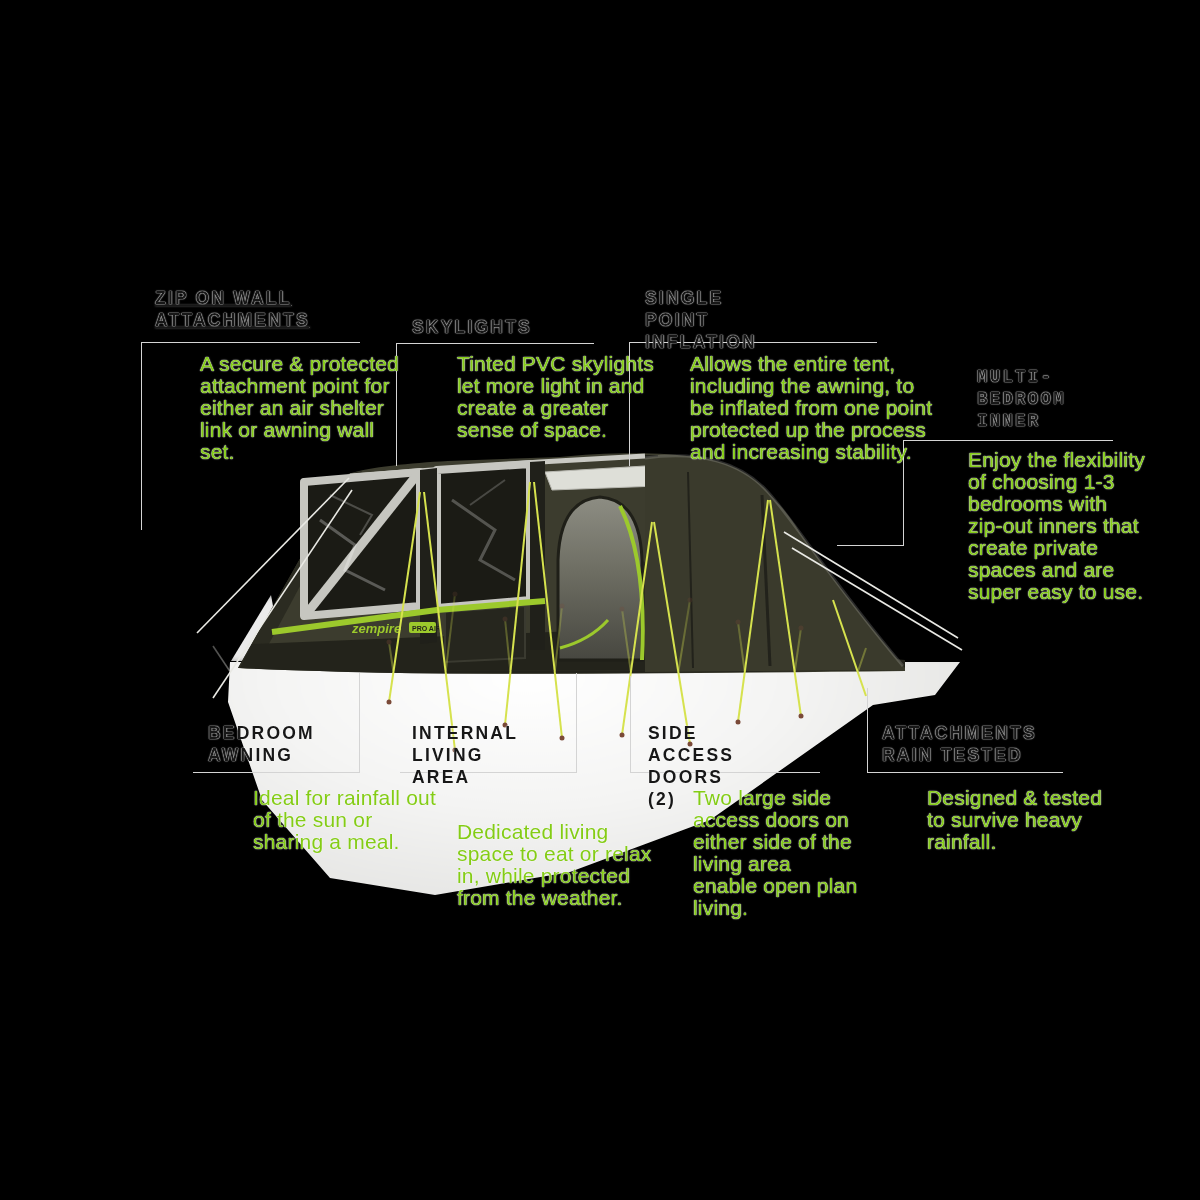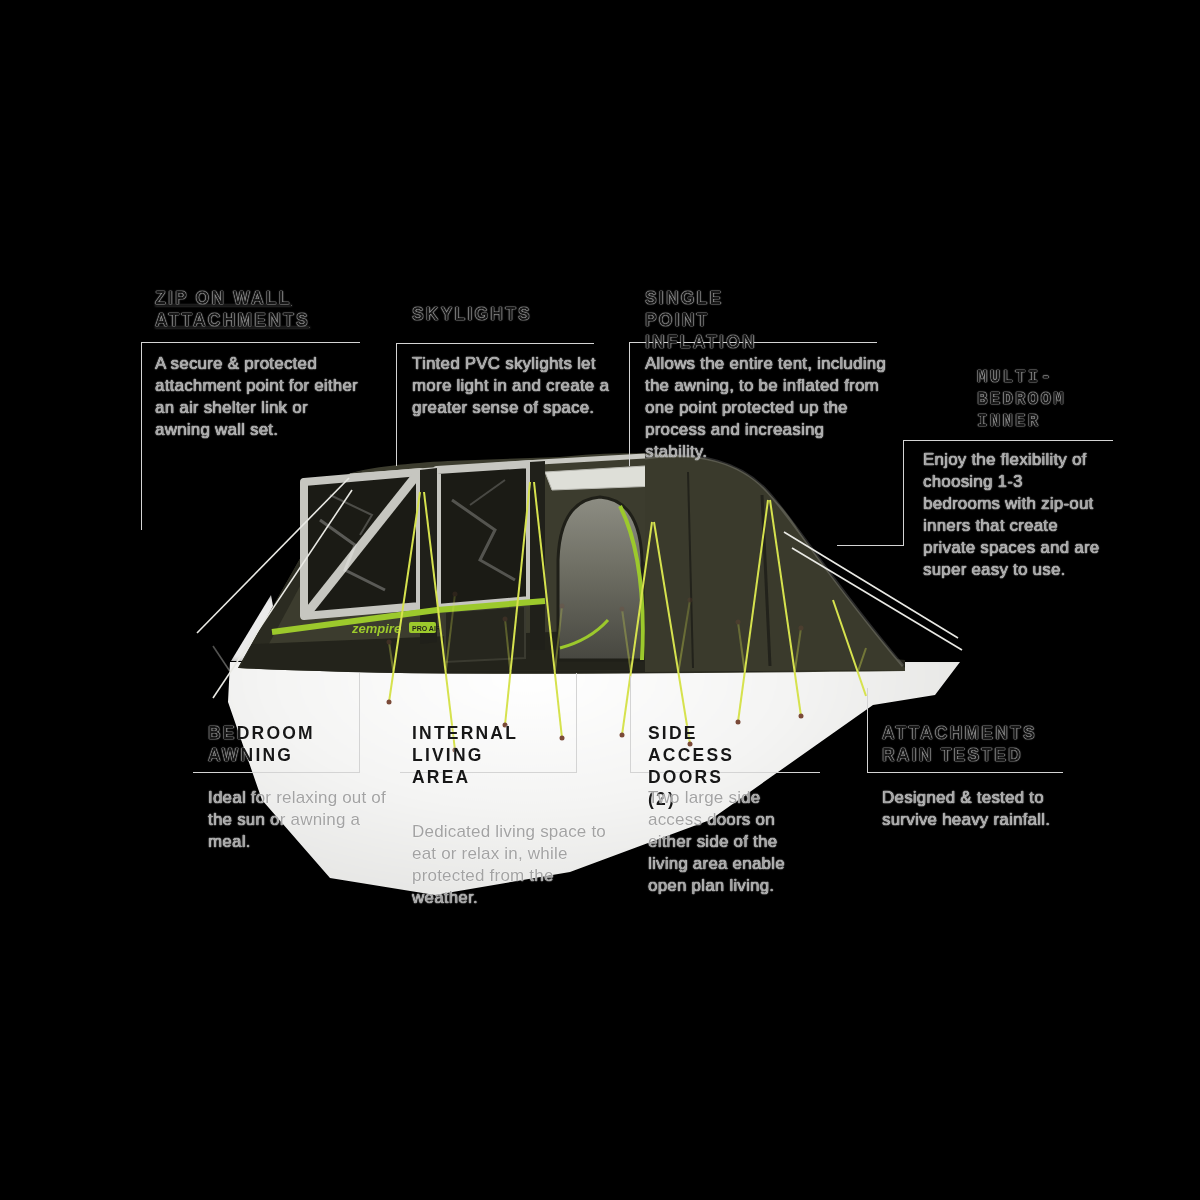--- a/index.html
+++ b/index.html
@@ -13,28 +13,28 @@
   .left-glare{position:absolute;left:225px;top:593px;width:62px;height:72px;z-index:2;background:#fff;
     clip-path:polygon(6px 68px,46px 2px,58px 68px);filter:blur(4px);opacity:.92;}
   
   .tent-wrap{position:absolute;left:160px;top:440px;width:810px;height:460px;z-index:3;}
   .tent-wrap svg{display:block;width:100%;height:100%;}
   
   .callout{position:absolute;z-index:5;}
   .c-title{position:absolute;font-weight:bold;font-size:17.5px;line-height:22px;letter-spacing:2.2px;
     color:#171717;white-space:pre-line;
     text-shadow:0 0 1px rgba(255,255,255,.95),0 0 1px rgba(255,255,255,.85),0 0 2px rgba(255,255,255,.45);}
-  .c-body{position:absolute;font-size:17px;line-height:22px;letter-spacing:.2px;color:#a3a3a3;
-    text-shadow:0 0 1px rgba(255,255,255,.95),0 0 1px rgba(255,255,255,.8),0 0 2px rgba(255,255,255,.4);}
+  .c-body{position:absolute;font-size:21px;line-height:22px;letter-spacing:.2px;color:#84cc16;
+    text-shadow:0 0 1px rgba(255,255,255,.95),0 0 1px rgba(255,255,255,.8),0 0 2px rgba(255,255,255,.4);margin-left:45px;}
   .rule,.vert,.tick{position:absolute;background:#d4d4d4;z-index:4;}
   .rule{height:1px;} .vert{width:1px;} .tick{height:1px;}
   
   .t1{left:155px;top:287px;text-decoration:underline;} .b1{left:155px;top:353px;width:212px;}
   .r1{left:141px;top:342px;width:219px;} .v1{left:141px;top:342px;height:188px;}
-  .t2{left:412px;top:303px;} .b2{left:412px;top:353px;width:200px;}
+  .t2{left:412px;top:316px;} .b2{left:412px;top:353px;width:200px;}
   .r2{left:396px;top:343px;width:198px;} .v2{left:396px;top:343px;height:123px;}
   .t3{left:645px;top:287px;} .b3{left:645px;top:353px;width:245px;}
   .r3{left:629px;top:342px;width:248px;} .v3{left:629px;top:342px;height:124px;}
   .t4{left:977px;top:366px;font-family:Liberation Mono, monospace;} .b4{left:923px;top:449px;width:178px;}
   .r4{left:903px;top:440px;width:210px;} .v4{left:903px;top:440px;height:106px;}
   .k4{left:837px;top:545px;width:67px;}
   .t5{left:208px;top:722px;} .b5{left:208px;top:787px;width:192px;}
   .r5{left:193px;top:772px;width:167px;} .v5{left:359px;top:673px;height:100px;}
   .t6{left:412px;top:722px;} .b6{left:412px;top:821px;width:198px;}
   .r6{left:400px;top:772px;width:177px;} .v6{left:576px;top:673px;height:100px;}
@@ -187,21 +187,21 @@
   </div>
   <div class="callout">
     <div class="c-title t4">MULTI-
 BEDROOM
 INNER</div>
     <div class="c-body b4">Enjoy the flexibility of choosing 1-3 bedrooms with zip-out inners that create private spaces and are super easy to use.</div>
   </div>
   <div class="callout">
     <div class="c-title t5">BEDROOM
 AWNING</div>
-    <div class="c-body b5">Ideal for relaxing out of the sun or awning a meal.</div>
+    <div class="c-body b5">Ideal for rainfall out of the sun or sharing a meal.</div>
   </div>
   <div class="callout">
     <div class="c-title t6">INTERNAL
 LIVING AREA</div>
     <div class="c-body b6">Dedicated living space to eat or relax in, while protected from the weather.</div>
   </div>
   <div class="callout">
     <div class="c-title t7">SIDE ACCESS
 DOORS (2)</div>
     <div class="c-body b7">Two large side access doors on either side of the living area enable open plan living.</div>

